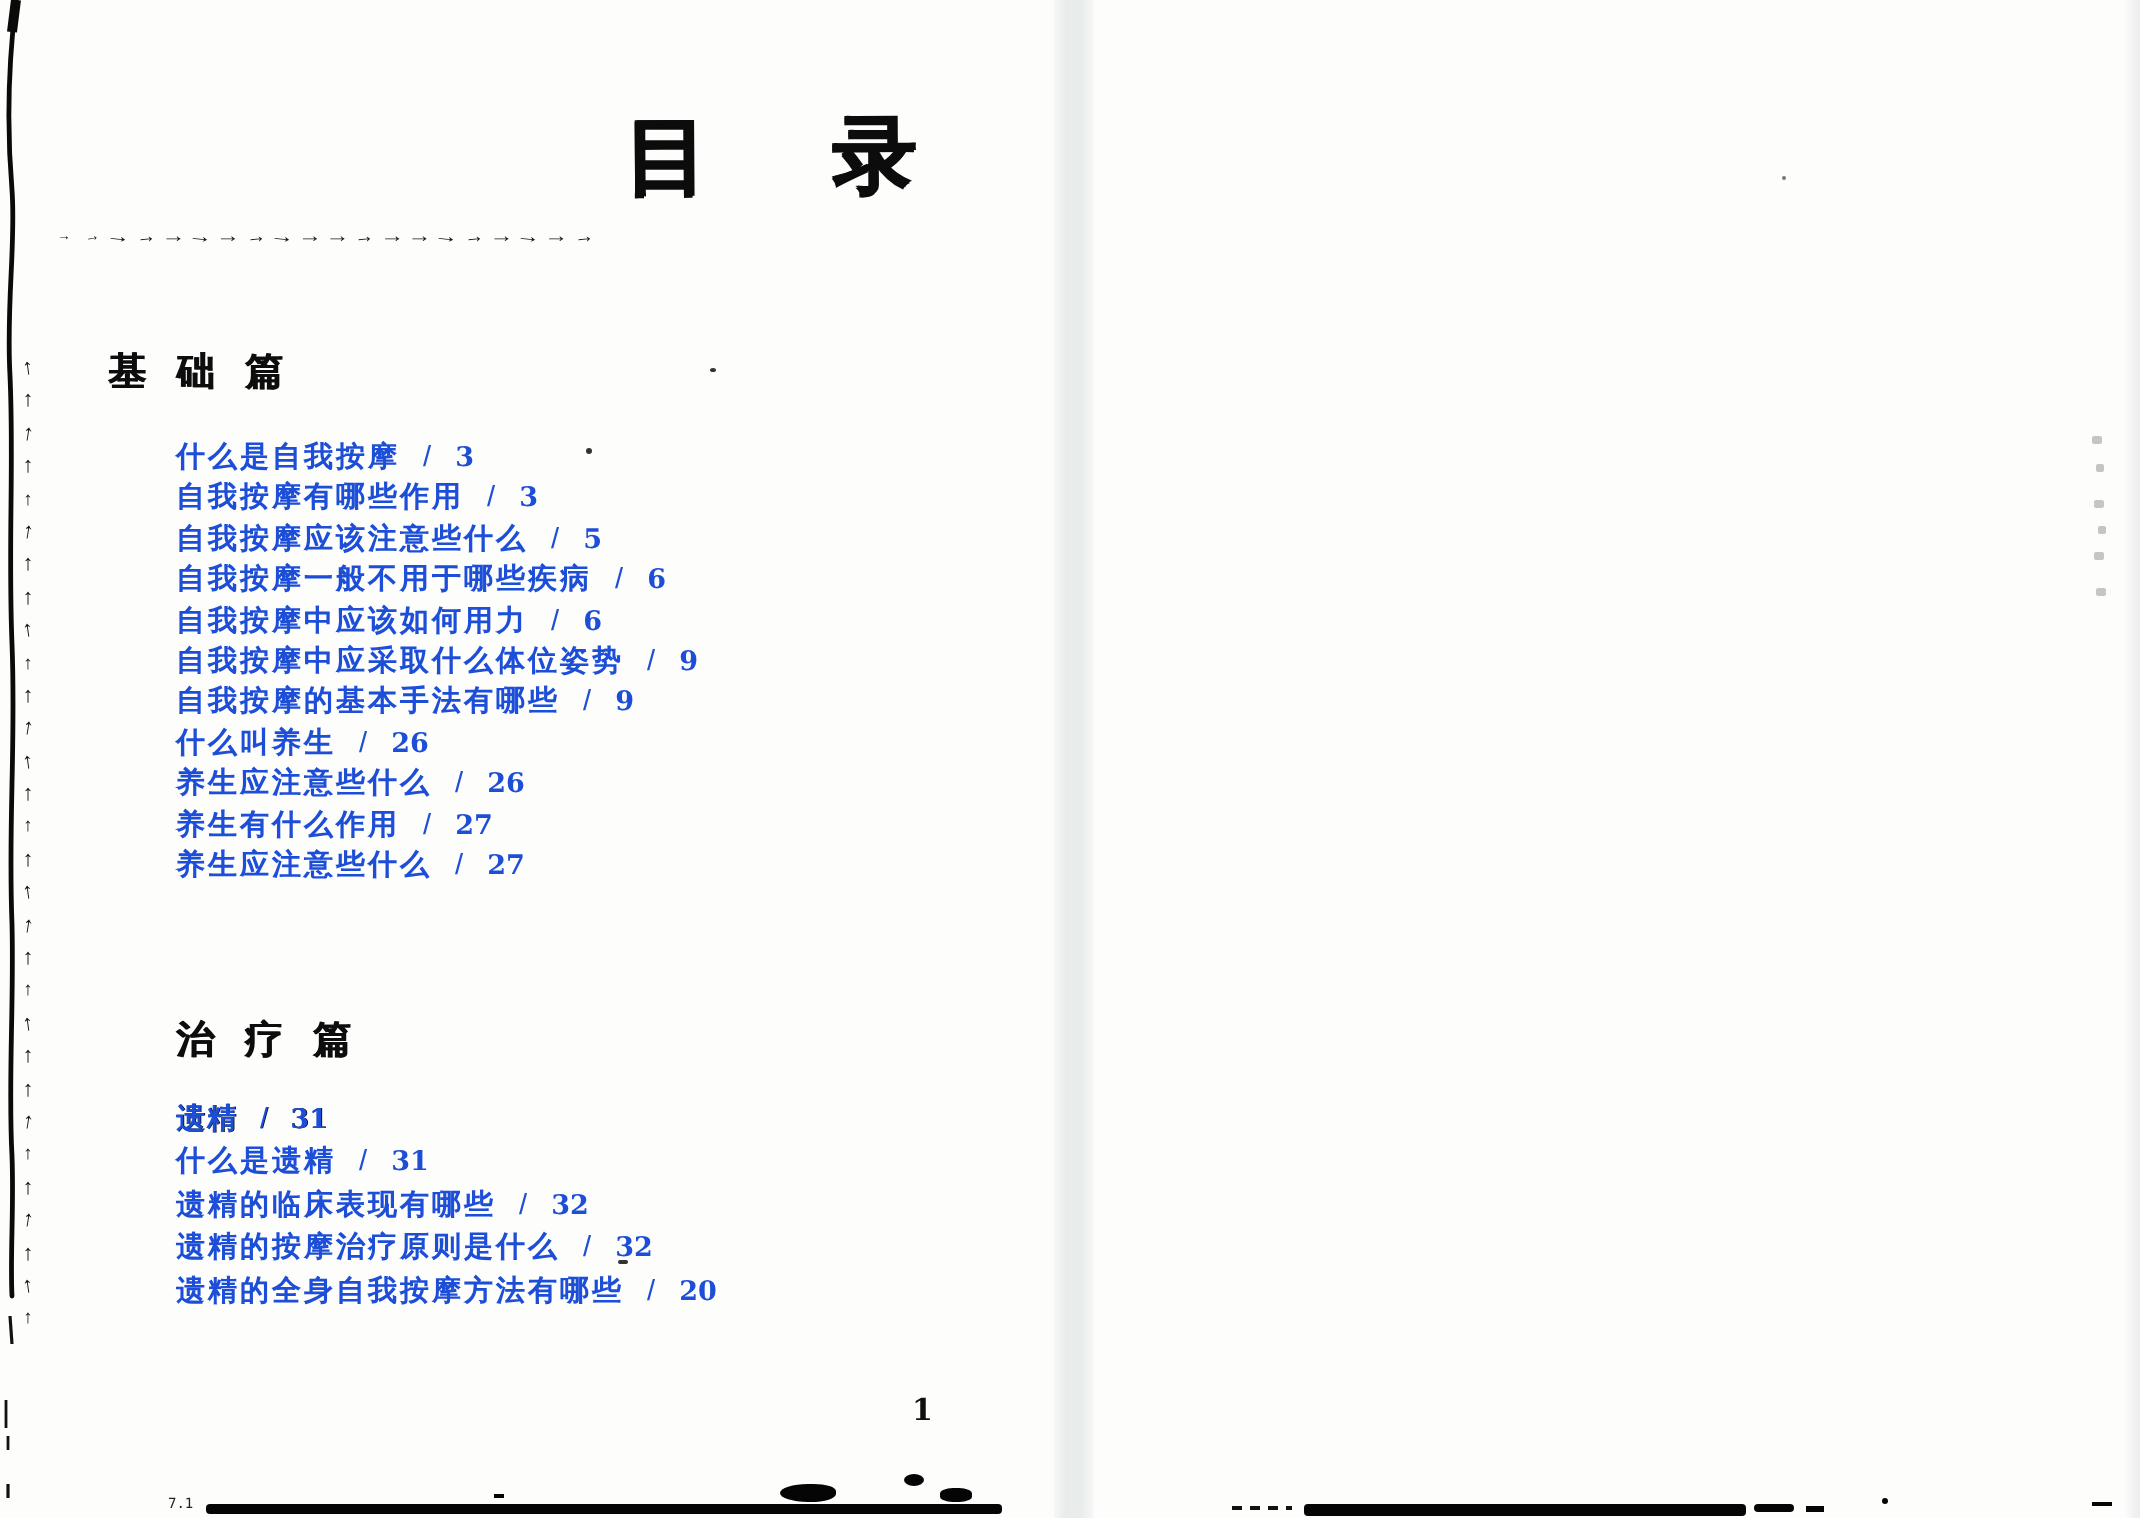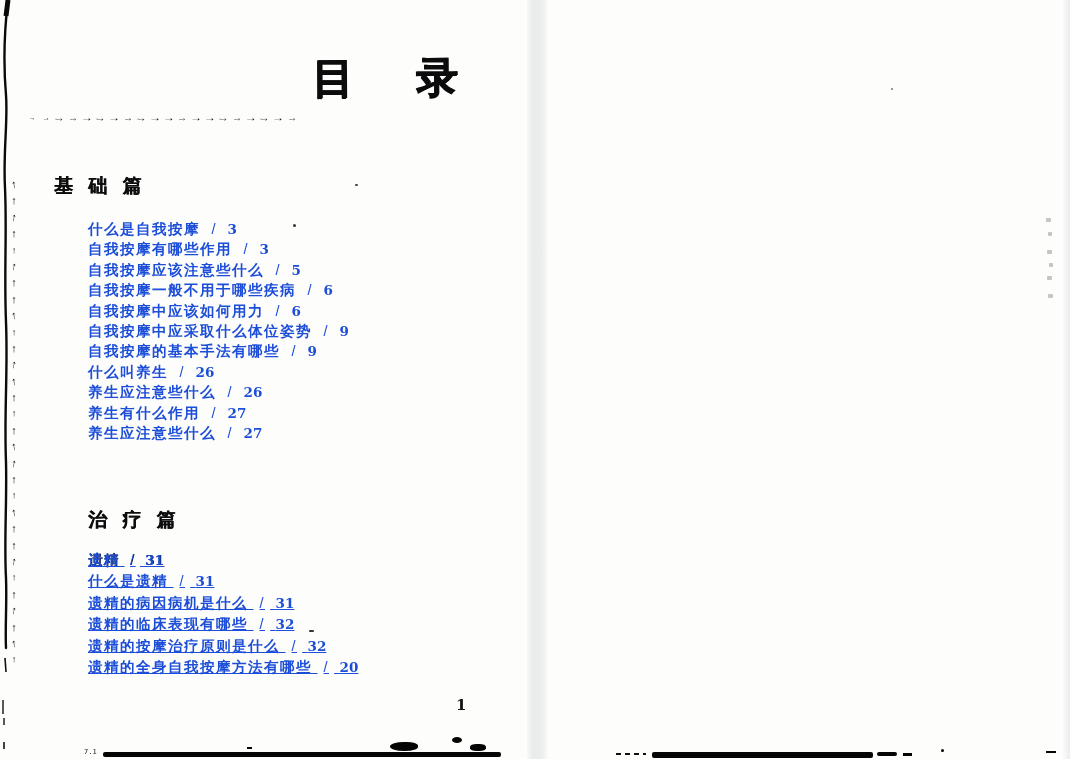--- a/index.html
+++ b/index.html
@@ -40,21 +40,21 @@
     text-shadow:0.5px 0 0 #0d0d0d;
   }
   #lp-head1{left:54px;top:173px;}
   #lp-head2{left:68px;top:507px;margin-left:20px;}
 
   
   .toc-list{position:absolute;white-space:nowrap;}
   #lp-list1{left:88px;top:220px;}
   #lp-list1 .toc-item{height:20.4px;}
   #lp-list2{left:88px;top:551px;}
-  #lp-list2 .toc-item{height:21.4px;text-decoration:underline;}
+  #lp-list2 .toc-item{height:21.4px;}
 
   .toc-item{font-size:14.5px;font-weight:600;color:#1d4ed8;letter-spacing:1.5px;line-height:1.35;}
   .toc-item .sep{margin:0 5px 0 6px;font-weight:400;}
   .toc-item .pg{font-family:"DejaVu Serif","Liberation Serif",serif;font-weight:700;font-size:13.5px;letter-spacing:0;}
   .toc-item.bold{font-weight:900;letter-spacing:1px;text-shadow:0.4px 0 0 #000;}
 
   
   .page-number{
     position:absolute;font-family:"DejaVu Serif","Liberation Serif",serif;
     font-weight:700;font-size:15px;color:#101010;
@@ -255,25 +255,20 @@
 
   <div class="toc-list" id="lp-list2">
 
   <div class="toc-item bold">
         <span class="t">遗精</span>
         <span class="sep">/</span>
         <span class="pg">31</span>
       </div>
       <div class="toc-item">
         <span class="t">什么是遗精</span>
-        <span class="sep">/</span>
-        <span class="pg">31</span>
-      </div>
-      <div class="toc-item">
-        <span class="t">遗精的病因病机是什么</span>
         <span class="sep">/</span>
         <span class="pg">31</span>
       </div>
       <div class="toc-item">
         <span class="t">遗精的临床表现有哪些</span>
         <span class="sep">/</span>
         <span class="pg">32</span>
       </div>
       <div class="toc-item">
         <span class="t">遗精的按摩治疗原则是什么</span>

